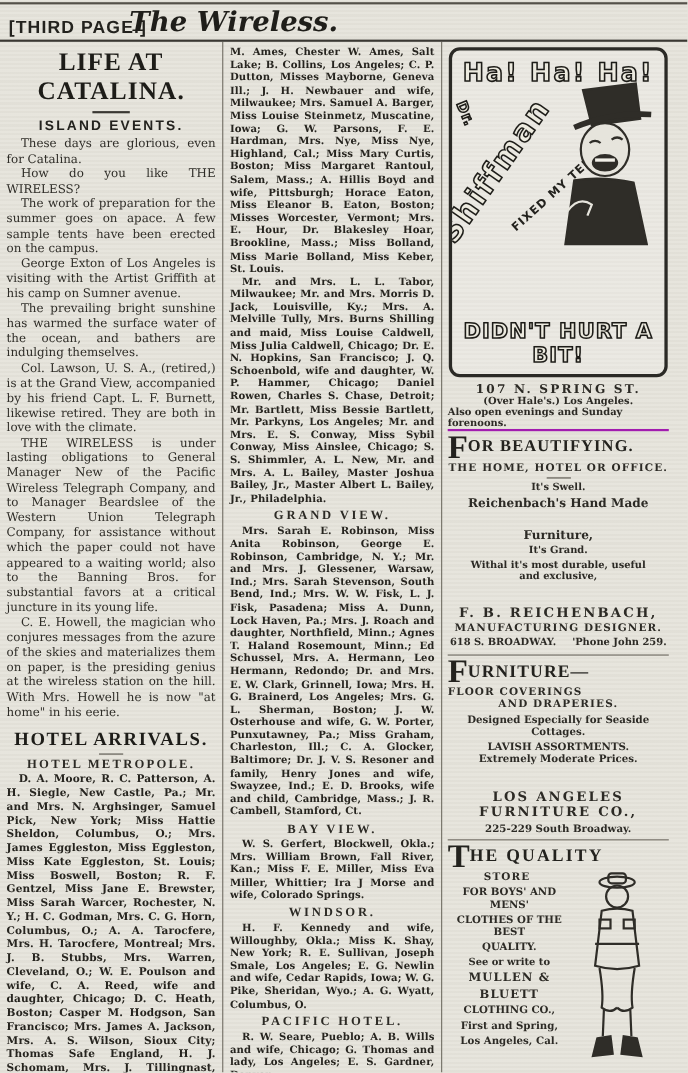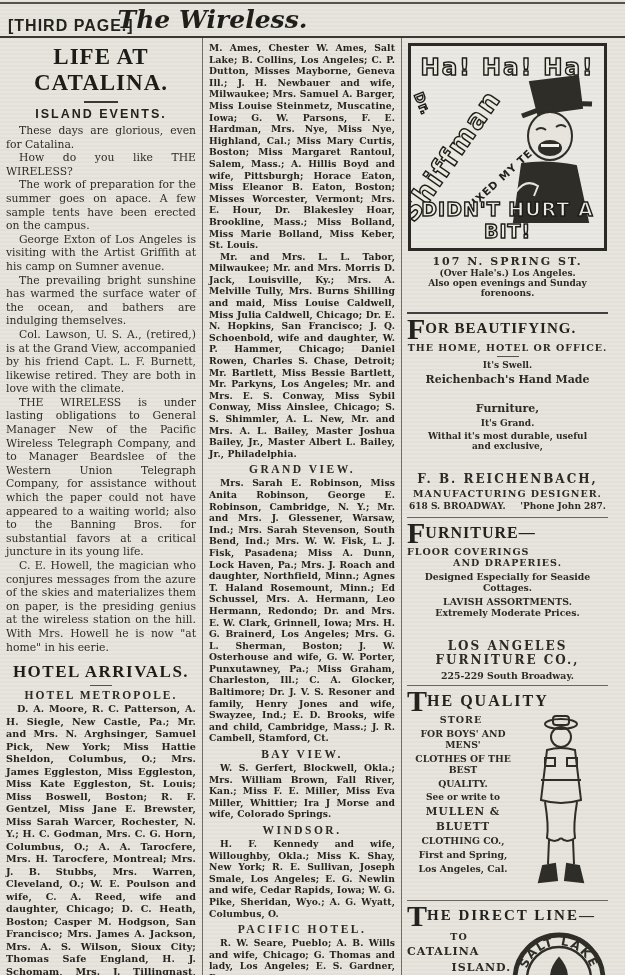--- a/index.html
+++ b/index.html
@@ -48,36 +48,36 @@
               letter-spacing:2.5px; text-align:center; margin:4px 0 2px 0; }
   .arrow-div { text-align:center; font-family:"DejaVu Sans",sans-serif; font-size:9px;
                color:#3a3833; margin:3px 0 1px 0; letter-spacing:0; }
   .spieler { font-size:8.8px; line-height:10.6px; text-align:justify; text-indent:10px;
              font-weight:bold; color:#33312b; margin-bottom:3px; }
   .dropcap { font-family:"Liberation Serif",serif; font-weight:bold; font-size:30px; line-height:26px; color:#23221e; }
   .ad-title-rest { font-family:"Liberation Serif",serif; font-weight:bold; font-size:17px;
                    letter-spacing:1px; padding-top:4px; color:#23221e; }
 
   
-  .dent { border:3px solid #2b2a26; border-radius:0; height:208px; position:relative;
+  .dent { border:3px solid #2b2a26; border-radius:10px; height:300px; position:relative;
           margin:1px 1px 0 1px; background:rgba(255,255,255,0.18); overflow:hidden; }
   .outline-txt { color:#eceadf; -webkit-text-stroke:1.4px #1d1c18; text-shadow:0 0 1px #1d1c18;
                  font-family:"DejaVu Sans",sans-serif; font-weight:bold; }
   .dent-ha { position:absolute; top:8px; left:0; right:0; text-align:center; font-size:23px; letter-spacing:2px; }
   .dent-dr { position:absolute; top:44px; left:14px; transform:rotate(68deg); transform-origin:left top;
              font-size:13px; letter-spacing:1px; }
   .dent-name { position:absolute; top:150px; left:8px; transform:rotate(-55deg); transform-origin:left bottom;
                font-size:27px; letter-spacing:2px; }
   .dent-fixed { position:absolute; top:158px; left:52px; transform:rotate(-42deg); transform-origin:left top;
                 font-family:"DejaVu Sans",sans-serif; font-weight:bold; font-size:10.5px; color:#23221e; letter-spacing:1px; }
   .dent-man { position:absolute; right:2px; top:28px; }
   .dent-slogan { position:absolute; bottom:6px; left:0; right:0; text-align:center; font-size:19px; letter-spacing:1px; }
   .dent-addr1 { text-align:center; font-weight:bold; font-size:11px; letter-spacing:2px; margin-top:4px; }
   .dent-addr2 { text-align:center; font-size:9px; font-weight:bold; }
-  .dent-addr3 { text-align:center; font-size:9px; font-weight:bold; border-bottom:2px solid #404040; padding-bottom:14px; }
+  .dent-addr3 { font-size:9px; font-weight:bold; border-bottom:2px solid #a21caf; padding-bottom:0; }
 
   .rad { border-top:0; padding-top:2px; }
   .rad + .rad { border-top:1px solid #6b675e; margin-top:4px; }
   .rad-title-line { display:flex; }
   .rad-sub { text-align:center; font-weight:bold; font-size:9.5px; letter-spacing:1px; }
   .cline { text-align:center; font-size:9.3px; font-weight:bold; margin-top:3px; }
   .cline.it { font-size:9px; }
   .firm-big { text-align:center; font-weight:bold; font-size:12px; letter-spacing:2px; margin-top:21px; }
   .two-ends { display:flex; justify-content:space-between; font-size:9px; font-weight:bold; padding:2px 2px; }
   .qual-flex { display:flex; }
@@ -177,21 +177,21 @@
         <div class="cline it">It's Swell.</div>
         <div class="cline" style="font-size:11px">Reichenbach's Hand Made</div>
         <div class="cline" style="font-size:11px;margin-top:16px">Furniture,</div>
         <div class="cline it">It's Grand.</div>
         <div class="cline it">Withal it's most durable, useful</div>
         <div class="cline it" style="margin-top:0">and exclusive,</div>
         <div class="firm-big">F. B. REICHENBACH,</div>
         <div class="rad-sub" style="margin-top:2px">MANUFACTURING DESIGNER.</div>
         <div class="two-ends">
           <span>618 S. BROADWAY.</span>
-          <span>'Phone John 287.</span>
+          <span>'Phone John 259.</span>
         </div>
       </div>
 
       <div class="rad">
         <div class="rad-title-line">
           <span class="dropcap">F</span>
           <span class="ad-title-rest" style="font-size:16px">URNITURE—</span>
         </div>
         <div class="rad-sub" style="text-align:left;padding-right:12px">FLOOR COVERINGS</div>
         <div class="rad-sub">AND DRAPERIES.</div>

